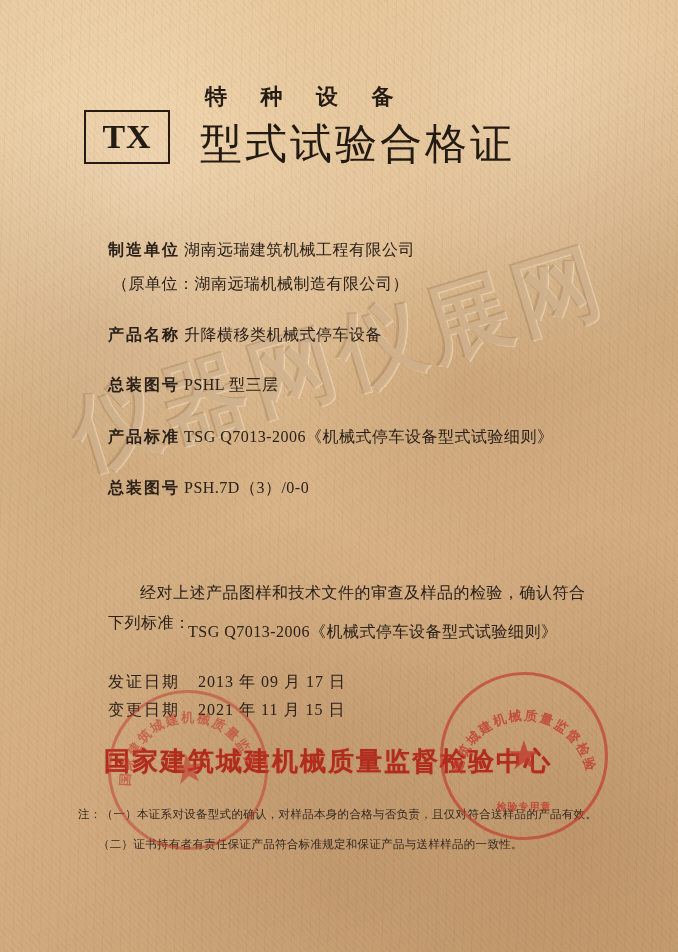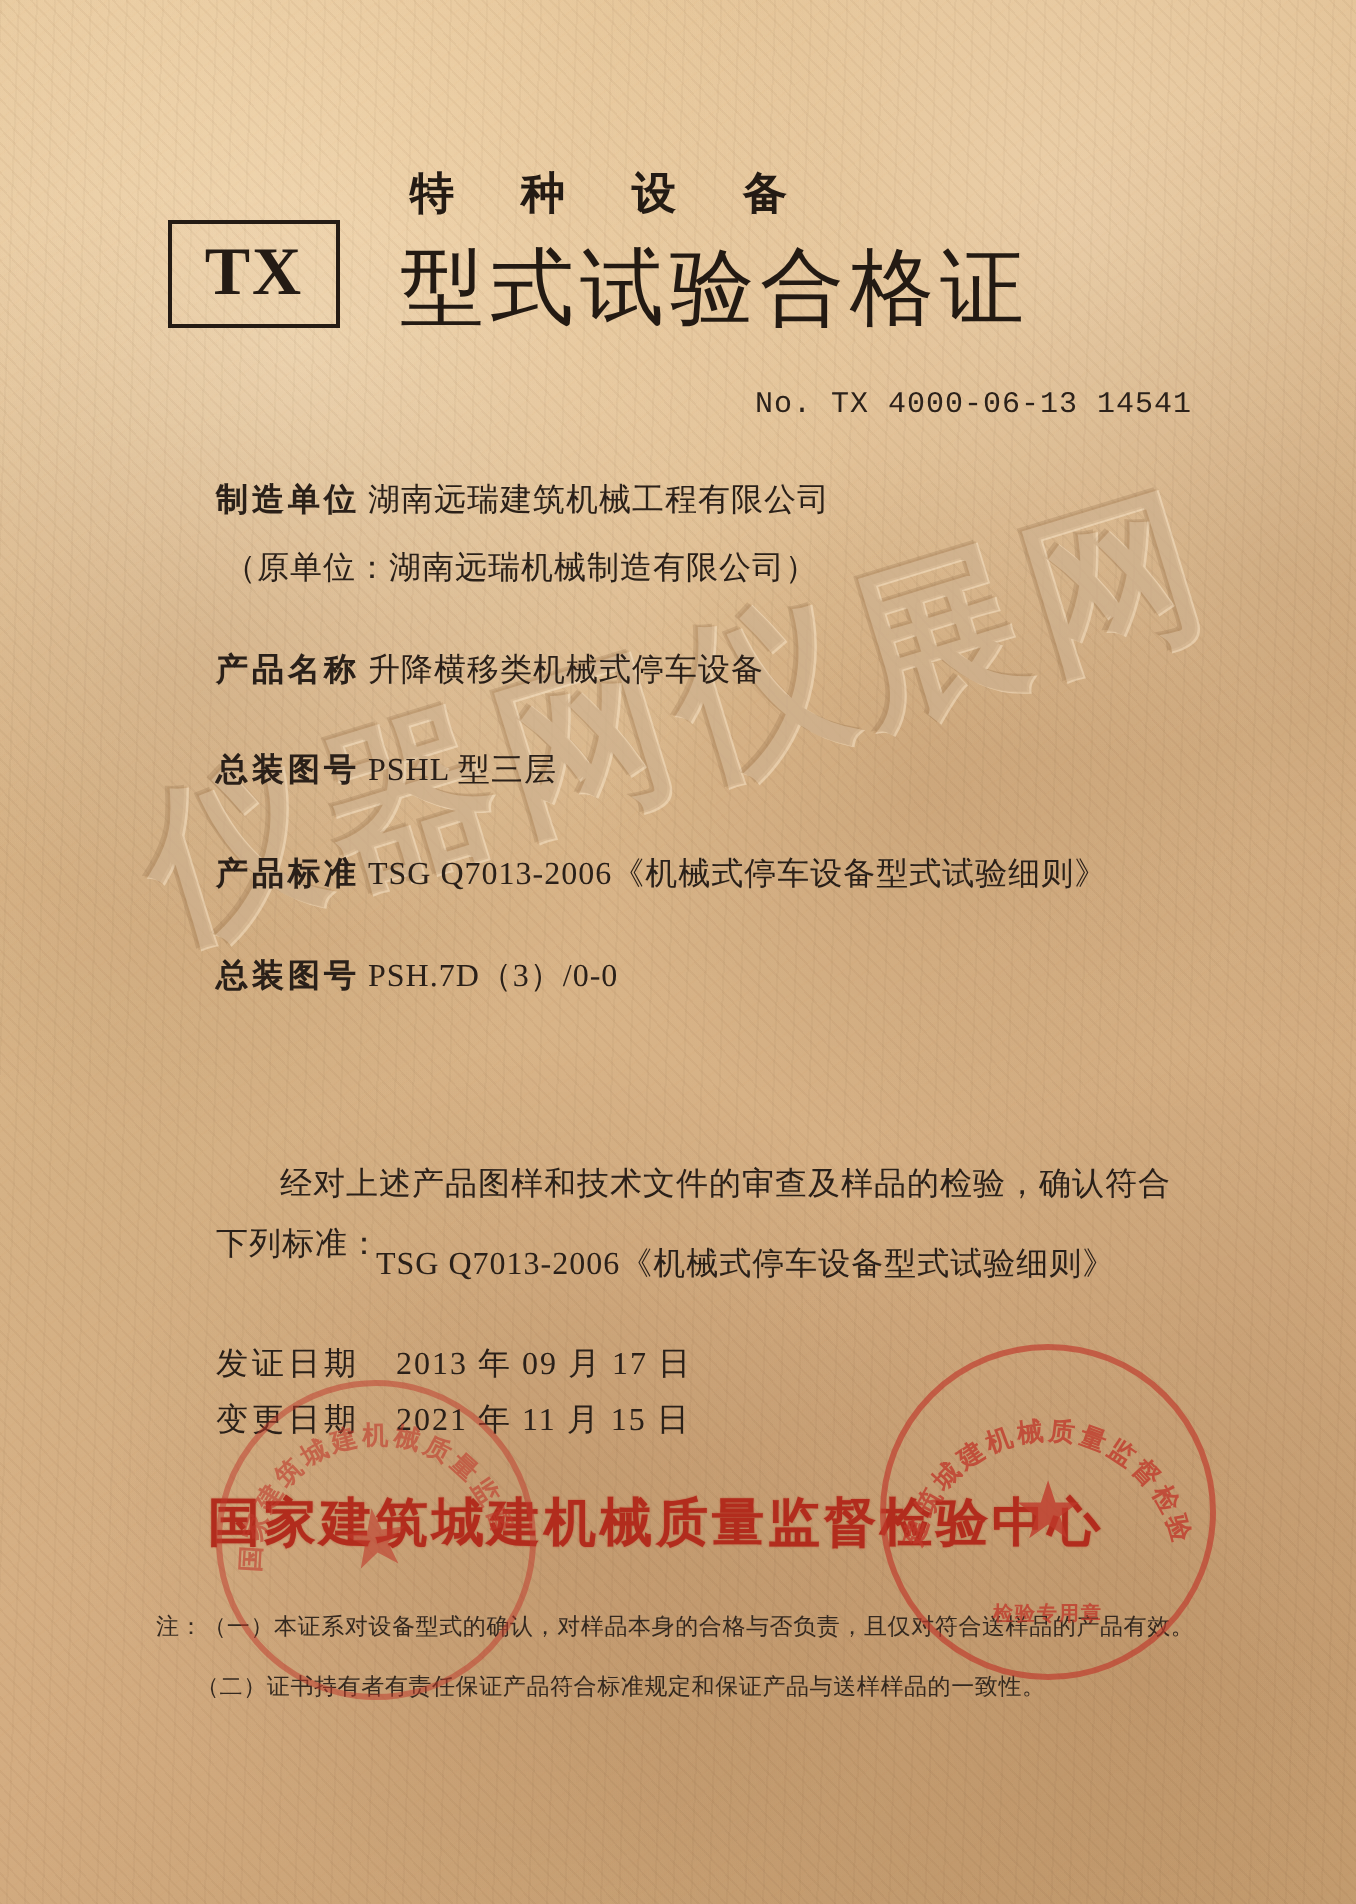--- a/index.html
+++ b/index.html
@@ -296,21 +296,20 @@
       </text>
     </svg>
     <div class="seal-star">★</div>
   </div>
 
   <div class="content">
 
     <div class="tx-box">TX</div>
     <div class="hdr-small">特 种 设 备</div>
     <div class="hdr-big">型式试验合格证</div>
-    <div class="serial">No. TX 4000-06-13 14541</div>
 
     <div class="field" style="top:240px">
       <span class="lbl">制造单位</span>
       <span class="val">湖南远瑞建筑机械工程有限公司</span>
     </div>
     <div class="sub-line" style="top:274px">（原单位：湖南远瑞机械制造有限公司）</div>
 
     <div class="field" style="top:325px">
       <span class="lbl">产品名称</span>
       <span class="val">升降横移类机械式停车设备</span>

